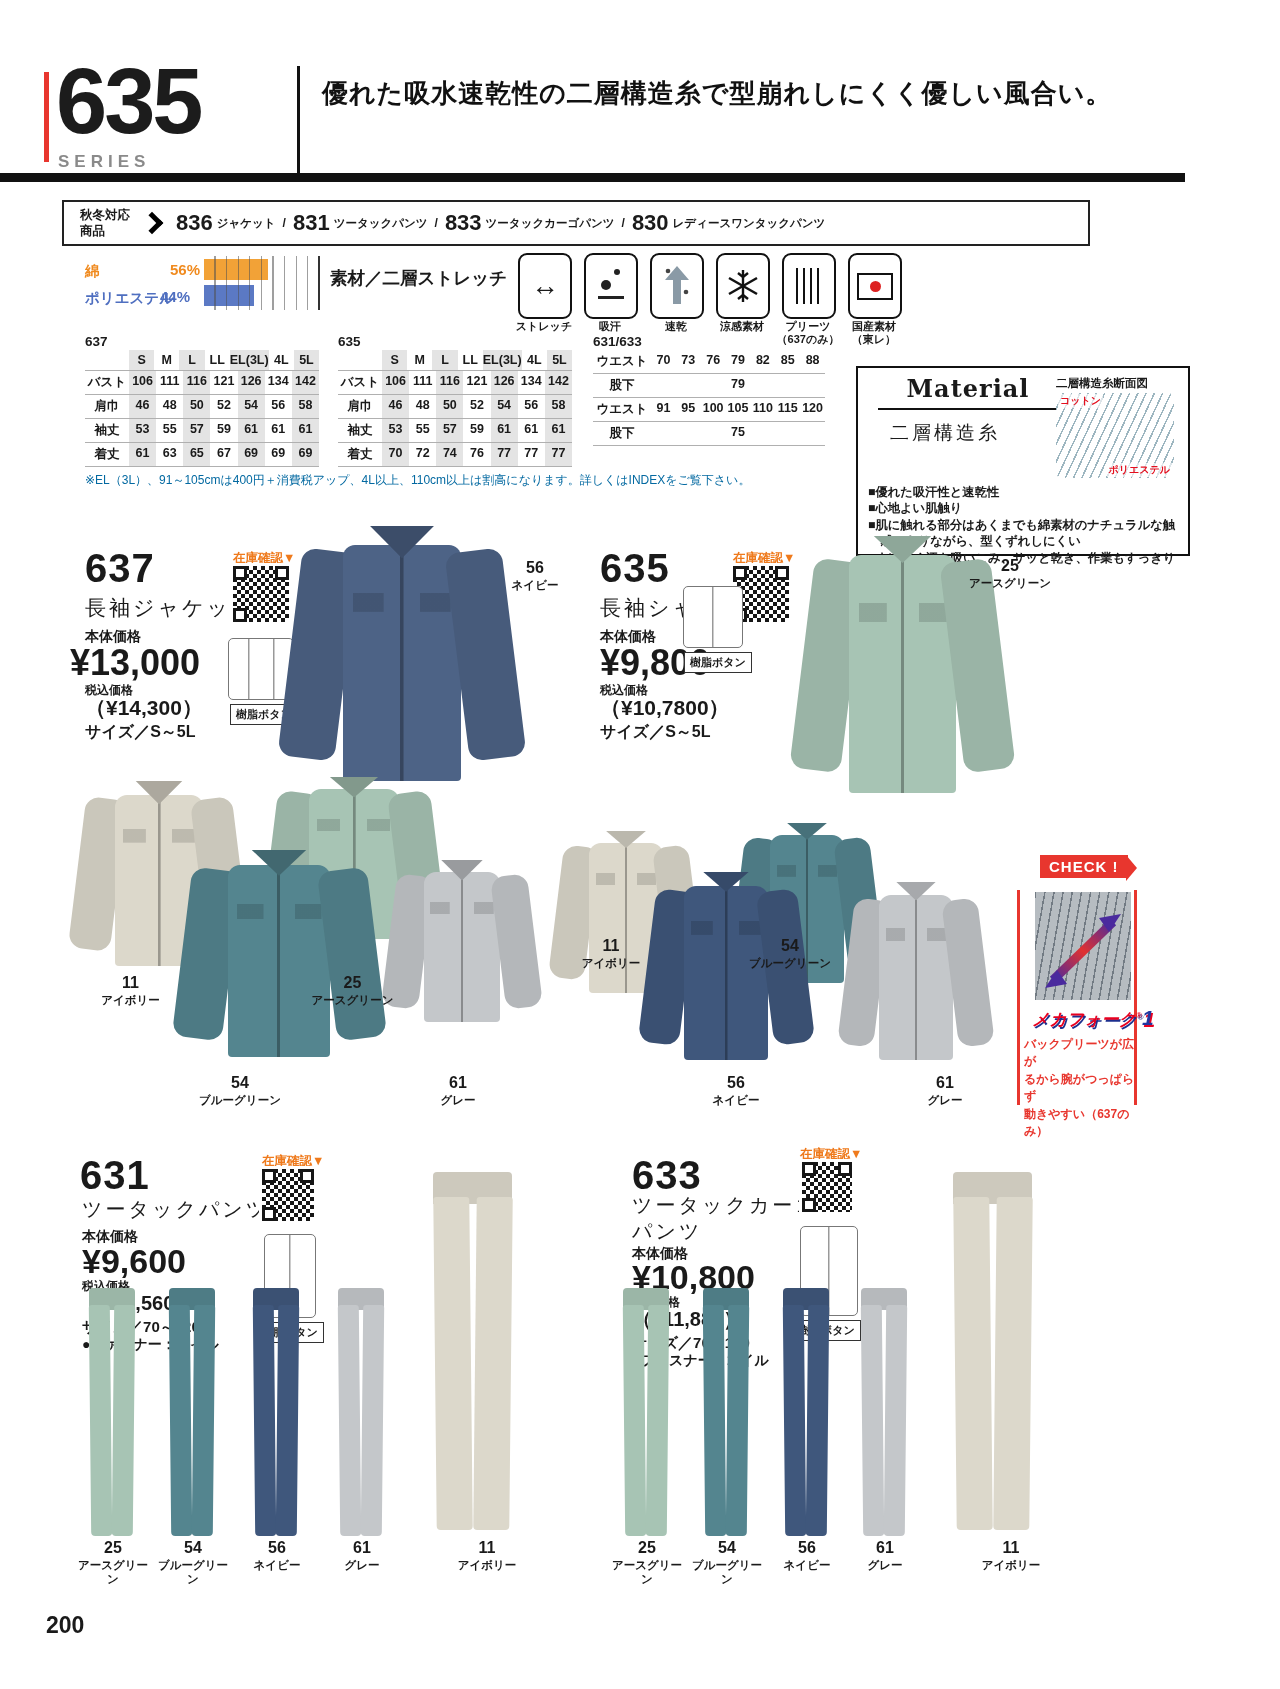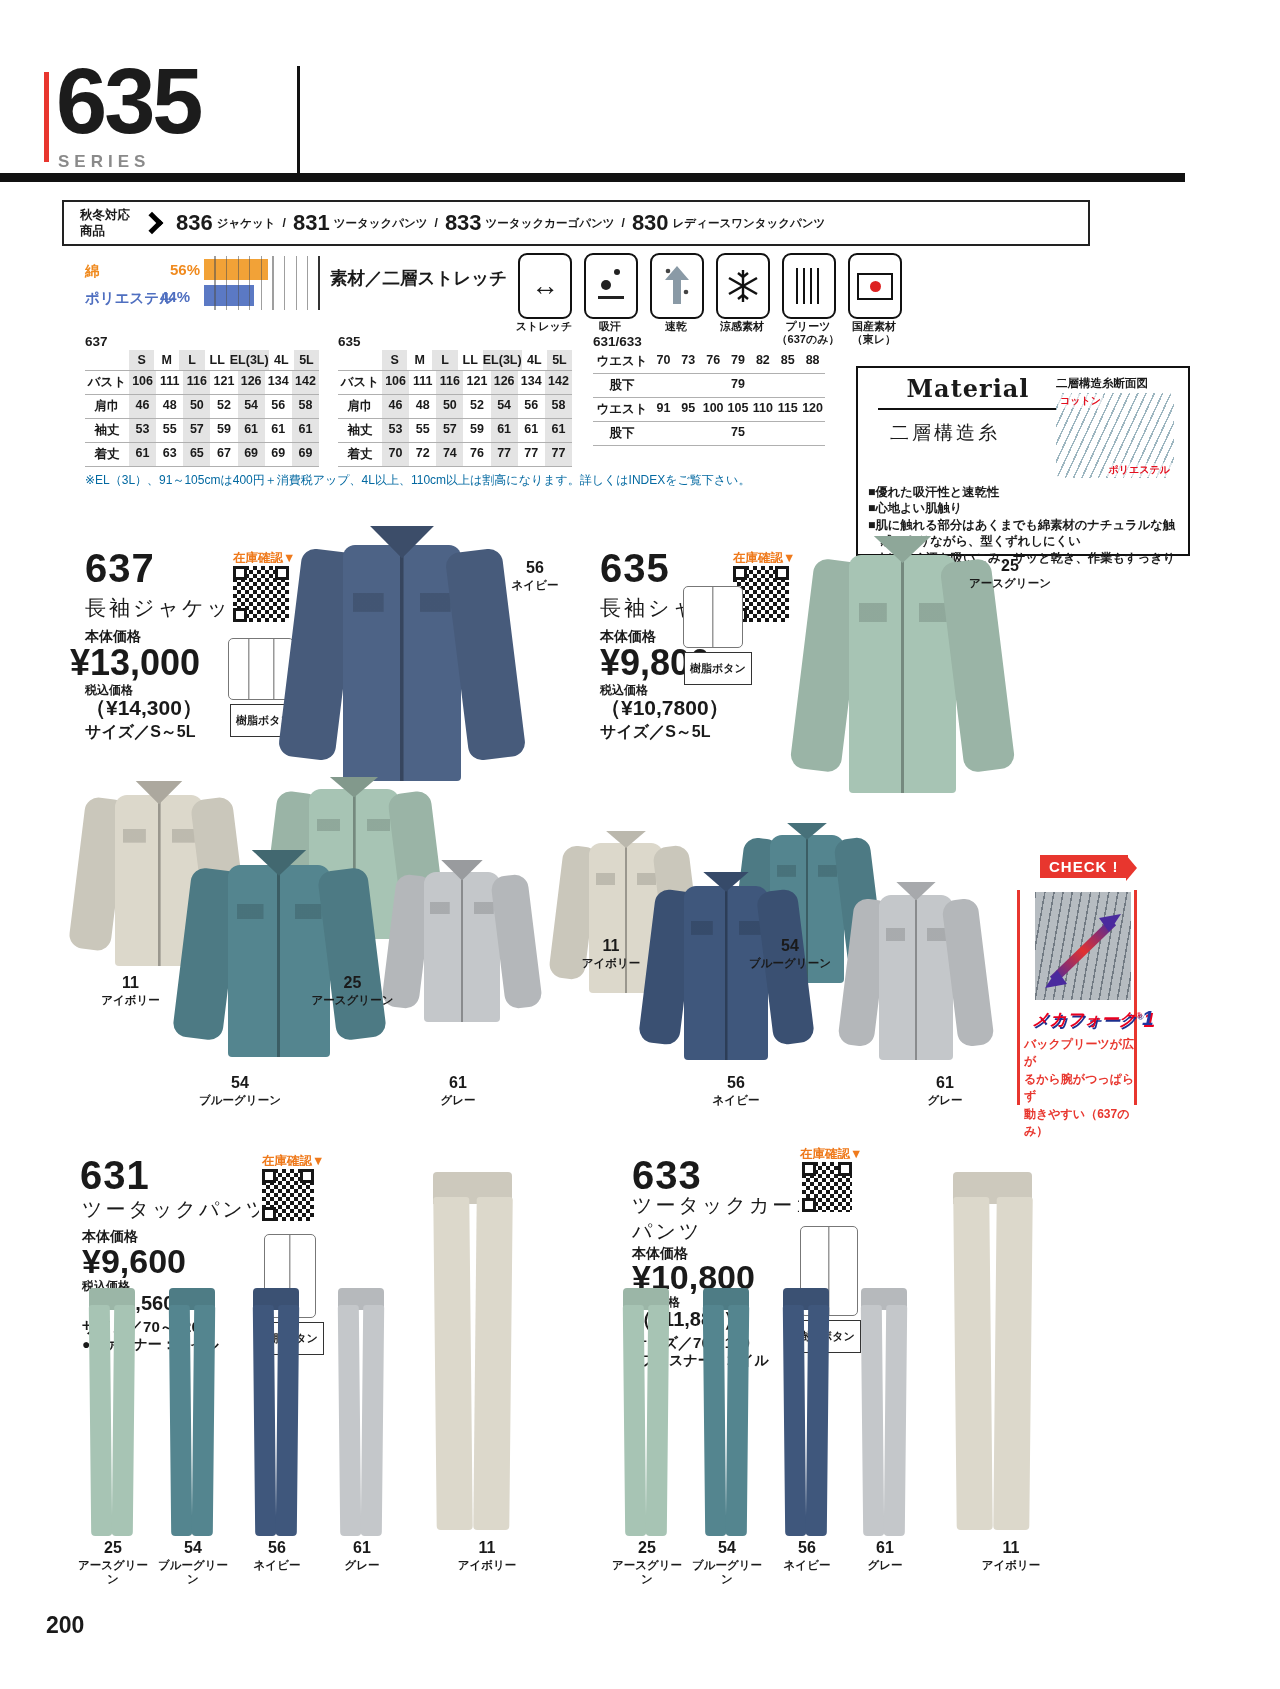--- a/index.html
+++ b/index.html
@@ -56,21 +56,21 @@
   
   .pnum{font-size:40px;font-weight:800;letter-spacing:1px}
   .pname{font-size:21px;letter-spacing:3px;font-weight:500}
   .stock{font-size:12.5px;font-weight:800;color:#ef7a1c}
   .plabel{font-size:14px;font-weight:600}
   .price{font-size:36px;font-weight:800}
   .txlabel{font-size:12px;font-weight:600}
   .txprice{font-size:21px;font-weight:700}
   .psize{font-size:16px;font-weight:800}
   .pfast{font-size:14px;font-weight:800}
-  .resin{border:1.5px solid #333;font-size:11px;font-weight:600;padding:8px 5px;background:#fff}
+  .resin{border:1.5px solid #333;font-size:11px;font-weight:600;padding:2px 5px;background:#fff}
   .qr{background-color:#fff;background-image:repeating-conic-gradient(#161616 0% 25%,#fff 0% 50%);background-size:8px 8px;outline:3px solid #fff}
   .qr .eye{position:absolute;width:14px;height:14px;border:3px solid #161616;background:#fff;box-sizing:border-box}
   .eye.tl{top:0;left:0}.eye.tr{top:0;right:0}.eye.bl{bottom:0;left:0}
   .sketch{background:#fff;border:1.5px solid #777;border-radius:5px}
   .sketch.lines{background-image:linear-gradient(#999,#999),linear-gradient(#999,#999);background-size:1.5px 100%,1.5px 100%;background-position:30% 0,70% 0;background-repeat:no-repeat}
   .sketch.centerline{background-image:linear-gradient(#999,#999);background-size:1.5px 100%;background-position:50% 0;background-repeat:no-repeat}
   
   .garment{position:absolute}
   .jacket .torso{position:absolute;left:24%;top:10%;width:52%;height:88%;background:var(--c);
      border-radius:12px 12px 4px 4px;background-repeat:no-repeat;
@@ -102,20 +102,21 @@
 </style>
 </head>
 <body>
 
 <div class="page">
 
   <div class="abs red-bar" style="left:44px;top:72px;width:5px;height:90px"></div>
   <div class="abs series-num" style="left:56px;top:58px">635</div>
   <div class="abs series-lbl" style="left:58px;top:152px">SERIES</div>
   <div class="abs vdivider" style="left:297px;top:66px;width:3px;height:108px"></div>
+  <div class="abs tagline" style="left:322px;top:76px">優れた吸水速乾性の二層構造糸で型崩れしにくく優しい風合い。</div>
   <div class="abs hrule" style="left:0;top:173px;width:1185px;height:9px"></div>
 
   <div class="abs season" style="left:62px;top:200px;width:1028px;height:46px">
     <div class="slabel">
       <div>秋冬対応</div>
       <div>商品</div>
     </div>
     <div class="chev"></div>
     <span class="code">836</span>
     <span class="iname">ジャケット</span>

